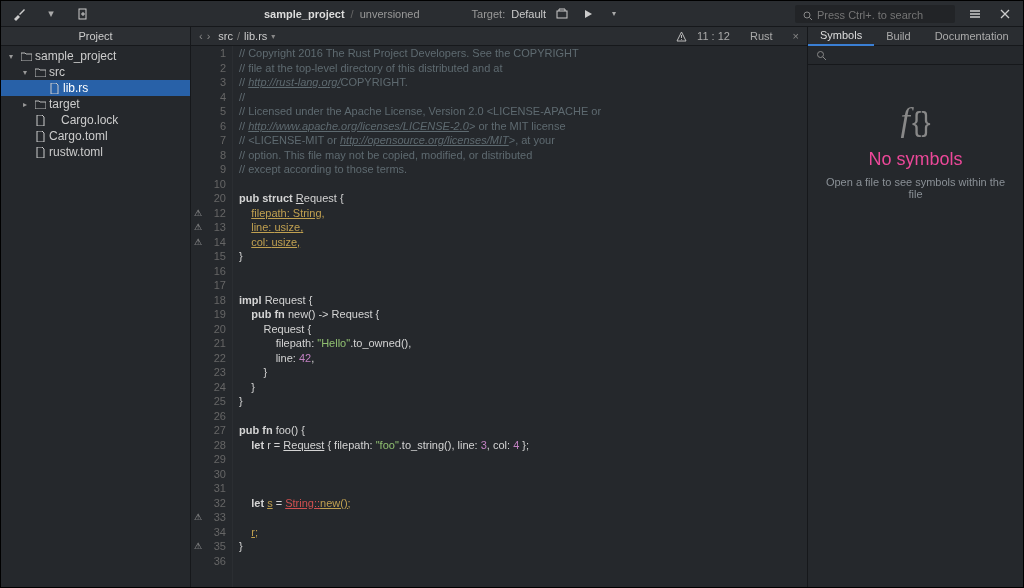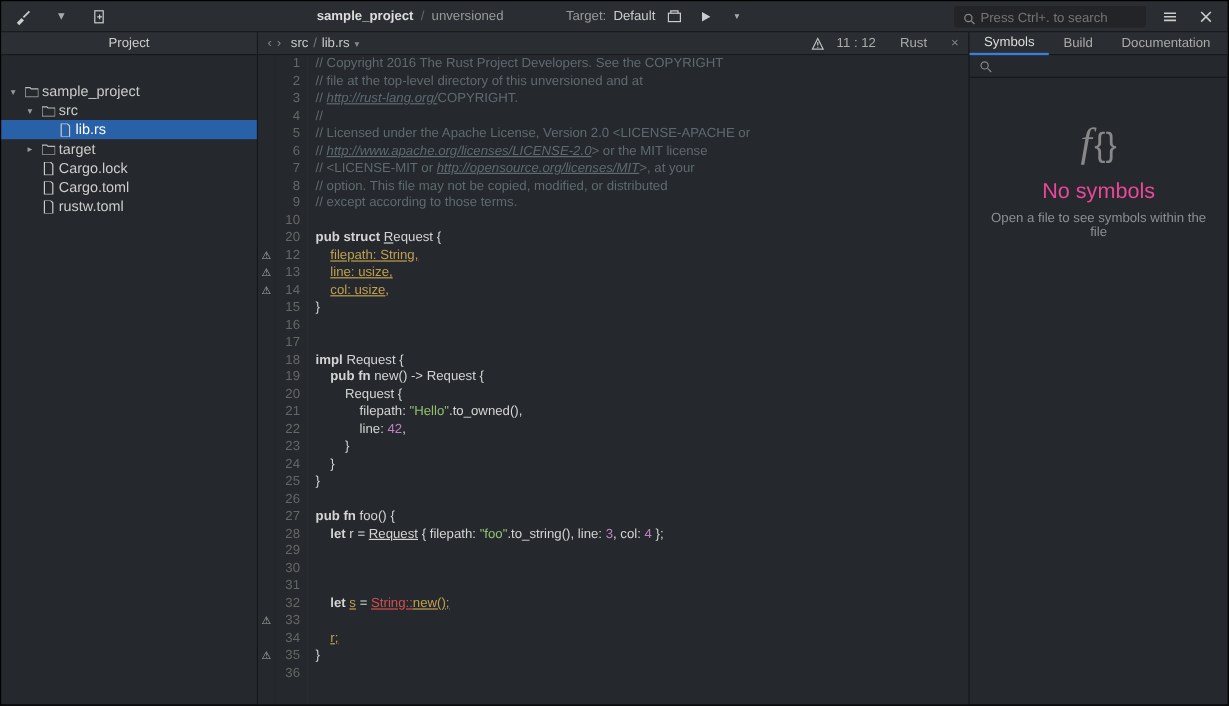--- a/index.html
+++ b/index.html
@@ -9,21 +9,21 @@
 .titlebar .left-tools { display: flex; align-items: center; padding-left: 8px; gap: 12px; }
 .titlebar .center { flex: 1; display: flex; align-items: center; justify-content: center; gap: 6px; }
 .titlebar .right-tools { display: flex; align-items: center; gap: 10px; padding-right: 8px; }
 .titlebar .icon-btn { width: 20px; height: 20px; display: flex; align-items: center; justify-content: center; cursor: pointer; color: #aaa; }
 .titlebar .sep { color: #666; }
 .search-box { display: flex; align-items: flex-end; background: #222427; padding: 2px 8px; border-radius: 2px; color: #888; min-width: 160px; height: 18px; }
 .search-box input { background: transparent; border: none; outline: none; color: #ccc; font-size: 11px; width: 130px; }
 
 .main-layout { display: flex; height: calc(100% - 26px); }
 
-.sidebar { width: 214px; background: #25282c; border-right: 1px solid #16181b; display: flex; flex-direction: column; gap: 20px; }
+.sidebar { width: 190px; background: #25282c; border-right: 1px solid #16181b; display: flex; flex-direction: column; }
 .sidebar-header { height: 19px; display: flex; align-items: center; justify-content: center; color: #ccc; font-size: 11px; border-bottom: 1px solid #16181b; background: #2c2f33; }
 .tree { padding-top: 2px; font-size: 12px; color: #ccc; }
 .tree-item { display: flex; align-items: center; height: 16px; cursor: pointer; padding-right: 4px; }
 .tree-item.selected { background: #2861a8; color: #fff; }
 .tree-indent { display: inline-block; }
 .tree-arrow { width: 10px; font-size: 8px; color: #999; }
 .tree-icon { width: 14px; display: inline-flex; align-items: center; justify-content: center; font-size: 10px; }
 .dir-icon { color: #999; }
 .file-icon { color: #ccc; font-size: 10px; }
 
@@ -175,21 +175,21 @@
           <span style="margin-left:2px">target</span>
         </div>
         <div class="tree-item">
           <span class="tree-indent" style="width:22px"></span>
           <span class="tree-arrow"></span>
           <span class="tree-icon file-icon">
             <svg width="9" height="11" viewBox="0 0 9 11">
               <path d="M1 0 h5 l2 2 v9 h-7 z" fill="none" stroke="#ccc"></path>
             </svg>
           </span>
-          <span style="margin-left:2px">Cargo.lock</span>
+          <span style="margin-left:14px">Cargo.lock</span>
         </div>
         <div class="tree-item">
           <span class="tree-indent" style="width:22px"></span>
           <span class="tree-arrow"></span>
           <span class="tree-icon file-icon">
             <svg width="9" height="11" viewBox="0 0 9 11">
               <path d="M1 0 h5 l2 2 v9 h-7 z" fill="none" stroke="#ccc"></path>
             </svg>
           </span>
           <span style="margin-left:2px">Cargo.toml</span>
@@ -306,21 +306,21 @@
           <div class="ln">30</div>
           <div class="ln">31</div>
           <div class="ln">32</div>
           <div class="ln">33</div>
           <div class="ln">34</div>
           <div class="ln">35</div>
           <div class="ln">36</div>
         </div>
       <div class="code" id="code">
           <div class="line"><span class="c-comment">// Copyright 2016 The Rust Project Developers. See the COPYRIGHT</span></div>
-          <div class="line"><span class="c-comment">// file at the top-level directory of this unversioned and at</span></div>
+          <div class="line"><span class="c-comment">// file at the top-level directory of this distributed and at</span></div>
           <div class="line"><span class="c-comment">// </span><span class="c-link">http://rust-lang.org/</span><span class="c-comment">COPYRIGHT.</span></div>
           <div class="line"><span class="c-comment">//</span></div>
           <div class="line"><span class="c-comment">// Licensed under the Apache License, Version 2.0 &lt;LICENSE-APACHE or</span></div>
           <div class="line"><span class="c-comment">// </span><span class="c-link">http://www.apache.org/licenses/LICENSE-2.0</span><span class="c-comment">&gt; or the MIT license</span></div>
           <div class="line"><span class="c-comment">// &lt;LICENSE-MIT or </span><span class="c-link">http://opensource.org/licenses/MIT</span><span class="c-comment">&gt;, at your</span></div>
           <div class="line"><span class="c-comment">// option. This file may not be copied, modified, or distributed</span></div>
           <div class="line"><span class="c-comment">// except according to those terms.</span></div>
           <div class="line"><span class=""> </span></div>
           <div class="line"><span class="c-kw">pub struct </span><span class="c-ident c-under">R</span><span class="c-ident">equest {</span></div>
           <div class="line"><span class="">    </span><span class="c-warn">filepath: String,</span></div>

